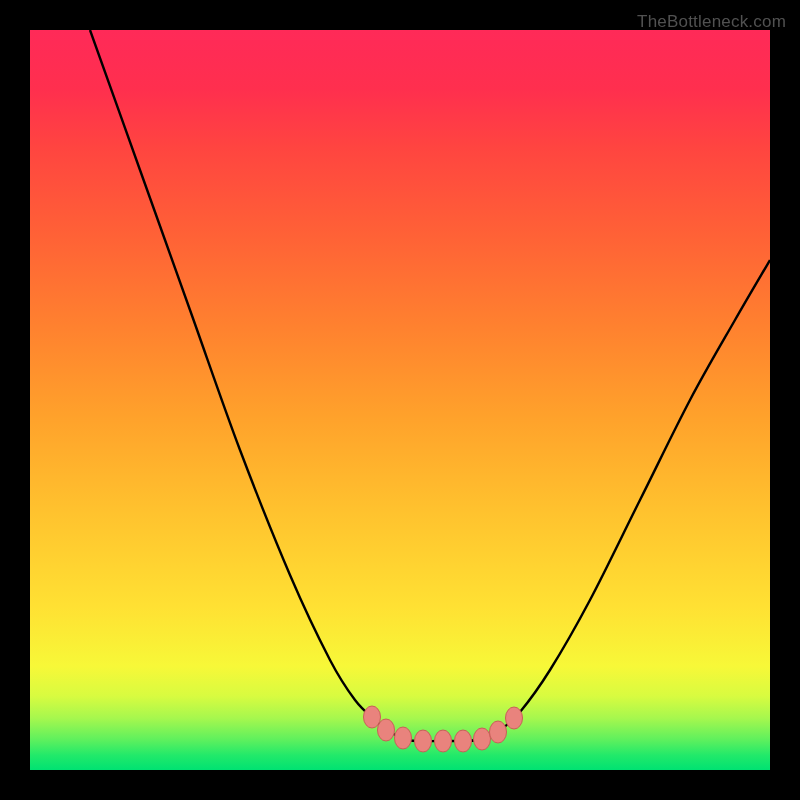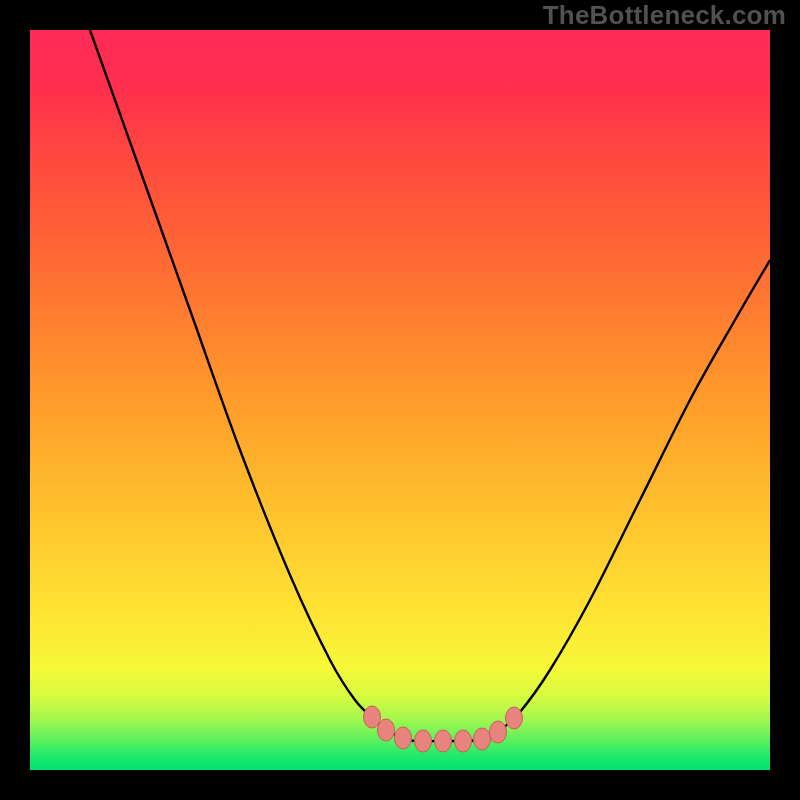--- a/index.html
+++ b/index.html
@@ -36,25 +36,25 @@
       #ffa12b 48%,
       #ff812f 60%,
       #ff6236 72%,
       #ff4540 84%,
       #ff2f4e 92%,
       #ff2a58 100%
     );
   }
   .watermark {
     position: absolute;
-    top: 0;
+    top: 12px;
     right: 14px;
     color: #515151;
-    font-size: 26px;
-    font-weight: 700;
+    font-size: 17px;
+    font-weight: 400;
     letter-spacing: 0.2px;
     user-select: none;
   }
   svg.curve {
     position: absolute;
     inset: 0;
   }
 </style>
 </head>
 <body>

